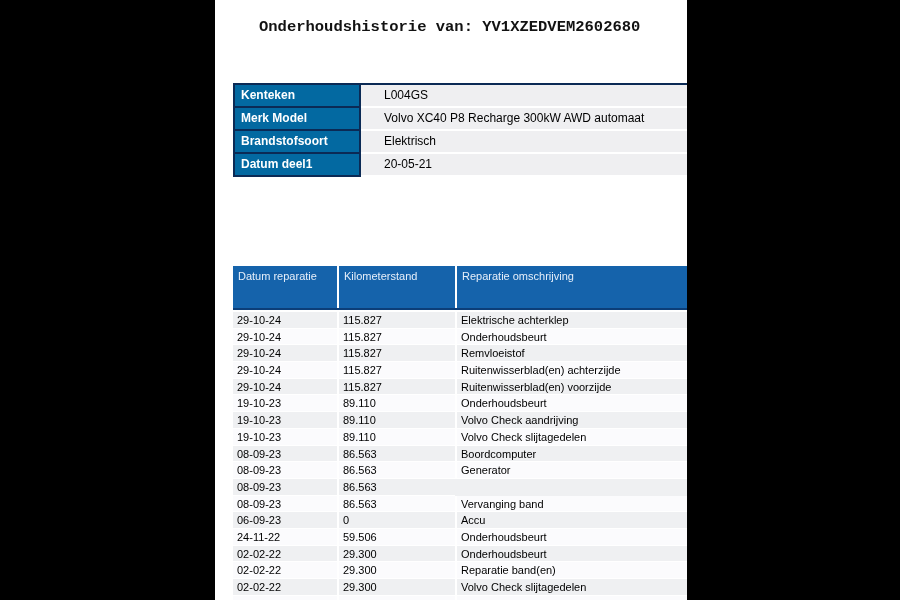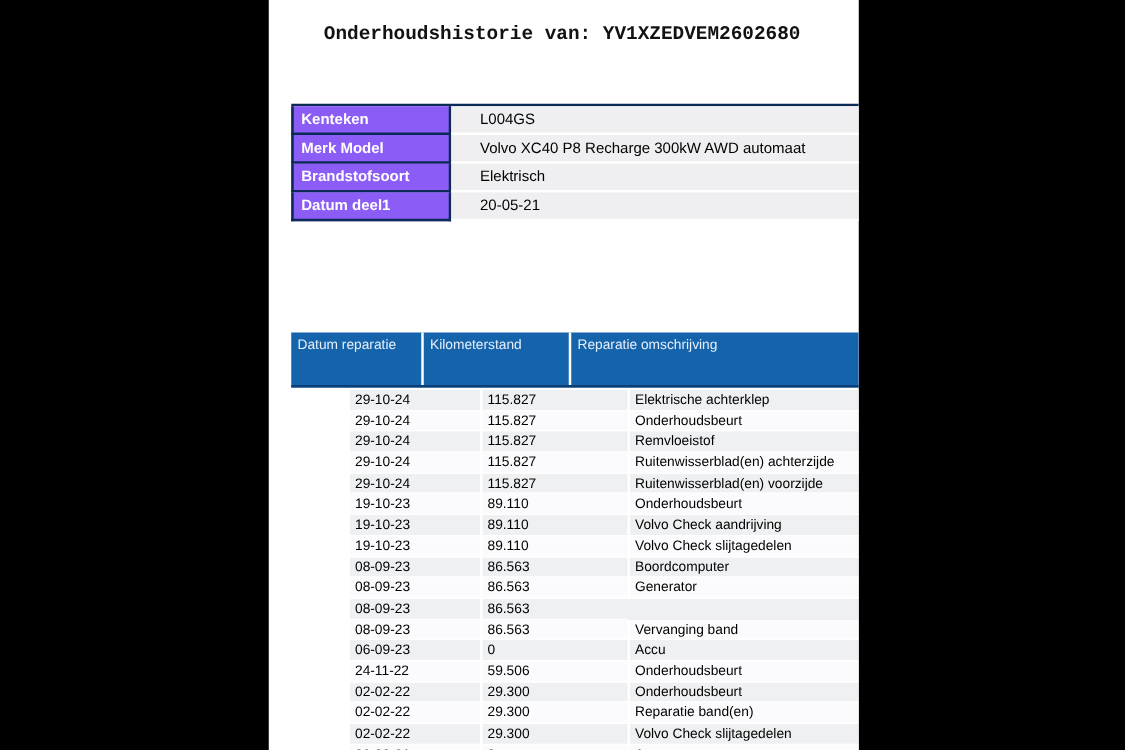--- a/index.html
+++ b/index.html
@@ -23,21 +23,21 @@
   }
 
   
   .v-table {
     position: absolute; left: 18px; top: 83px; width: 454px;
     border-top: 2px solid #0B2A55;
   }
   .v-row { display: flex; height: 23px; }
   .v-label {
     box-sizing: border-box; width: 128px;
-    background: #8b5cf6; color: #ffffff;
+    background: #0369a1; color: #ffffff;
     font-weight: bold; font-size: 12px; line-height: 20px;
     padding-left: 6px;
     border-left: 2px solid #0B2A55;
     border-right: 2px solid #0B2A55;
     border-bottom: 2px solid #0B2A55;
     white-space: nowrap; overflow: hidden;
   }
   .v-value {
     box-sizing: border-box; flex: 1;
     background: #EFEFF1; color: #000000;
@@ -58,21 +58,21 @@
     box-sizing: border-box;
     color: #E6EFFA; font-size: 11px;
     padding: 4px 0 0 5px;
     white-space: nowrap; overflow: hidden;
   }
   .h-col1 { width: 104px; }
   .h-col2 { width: 118px; }
   .h-col3 { flex: 1; }
   .h-head .h-col2, .h-head .h-col3 { border-left: 2px solid #ffffff; }
   .h-body { margin-top: 2px; }
-  .h-row { display: flex; height: 16.7px; margin-left: 47px; }
+  .h-row { display: flex; height: 16.7px; }
   .h-body div.h-row:nth-of-type(odd)  { background: #EFF0F2; }
   .h-body div.h-row:nth-of-type(even) { background: #FBFBFD; }
   .bcell {
     box-sizing: border-box;
     color: #000000; font-size: 11px; line-height: 16px;
     padding-left: 4px;
     border-bottom: 1px solid #ffffff;
     white-space: nowrap; overflow: hidden;
   }
   .h-body .h-col2, .h-body .h-col3 { border-left: 2px solid #ffffff; }

